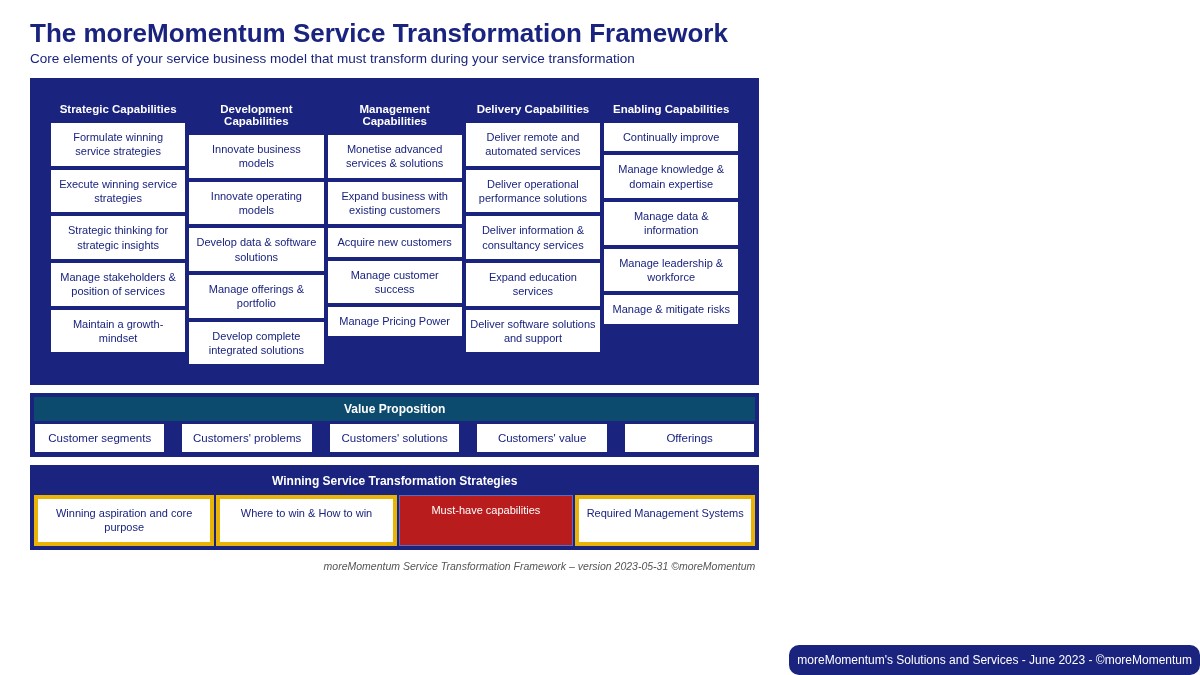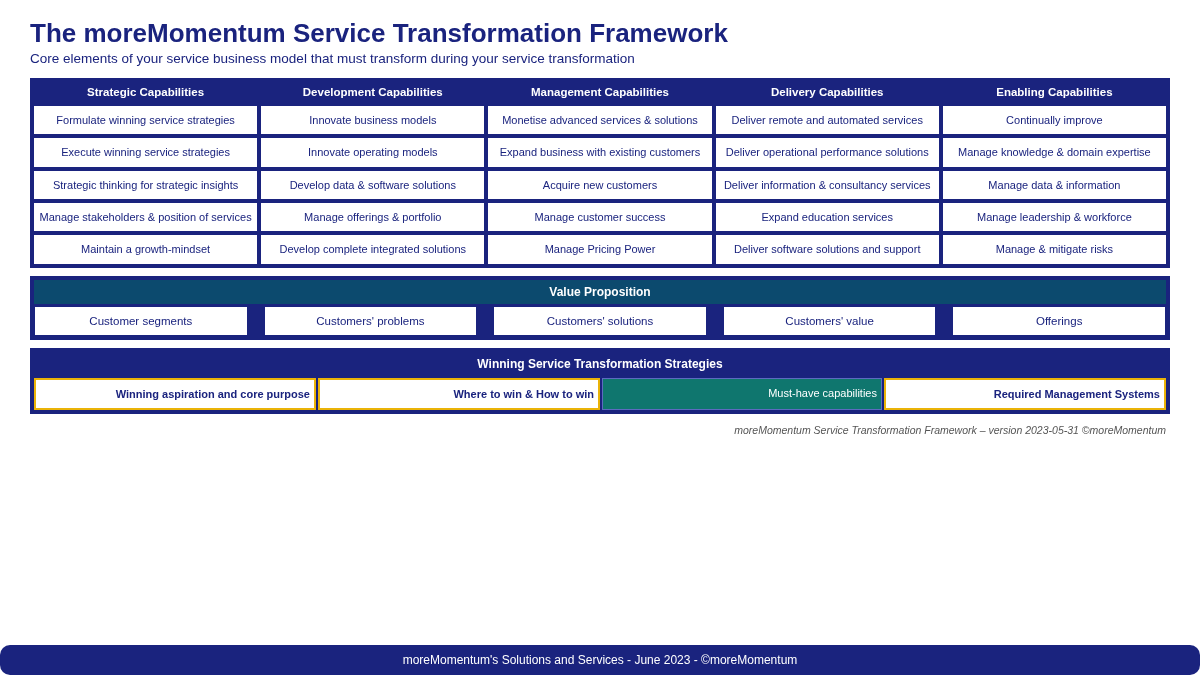--- a/index.html
+++ b/index.html
@@ -7,21 +7,21 @@
       font-family: Arial, Helvetica, sans-serif;
       background: #fff;
       width: 1200px;
       height: 675px;
       overflow: hidden;
     }
     .main-container {
       width: 1200px;
       height: 675px;
       display: flex;
-      flex-direction: column;
+      flex-direction: row;
       background: #fff;
     }
     .content-area {
       flex: 1;
       padding: 18px 30px 6px 30px;
       display: flex;
       flex-direction: column;
       gap: 8px;
     }
     .title-section {
@@ -38,21 +38,21 @@
       color: #1a237e;
       margin-top: 2px;
     }
     
     .capabilities-section {
       border: 2px solid #1a237e;
       background: #1a237e;
       display: flex;
       flex-direction: row;
       gap: 2px;
-      padding: 1px;
+      padding: 18px;
     }
     .capability-column {
       flex: 1;
       display: flex;
       flex-direction: column;
       gap: 2px;
       background: #1a237e;
     }
     .capability-header {
       background: #1a237e;
@@ -122,32 +122,31 @@
     .strategies-items-row {
       display: flex;
       flex-direction: row;
       gap: 2px;
     }
     .strategy-item {
       flex: 1;
       background: #fff;
       color: #1a237e;
       font-size: 11px;
-      text-align: right;
+      text-align: center;
       padding: 7px 4px;
-      border: 2px solid #eab308;
+      border: 4px solid #eab308;
       line-height: 1.3;
-      font-weight: bold;
     }
     .strategy-item-highlight {
       flex: 1;
-      background: #0f766e;
+      background: #b91c1c;
       color: #fff;
       font-size: 11px;
-      text-align: right;
+      text-align: center;
       padding: 7px 4px;
       border: 1px solid #5c6bc0;
       line-height: 1.3;
     }
     
     .version-note {
       text-align: right;
       font-size: 10.5px;
       color: #555;
       font-style: italic;

